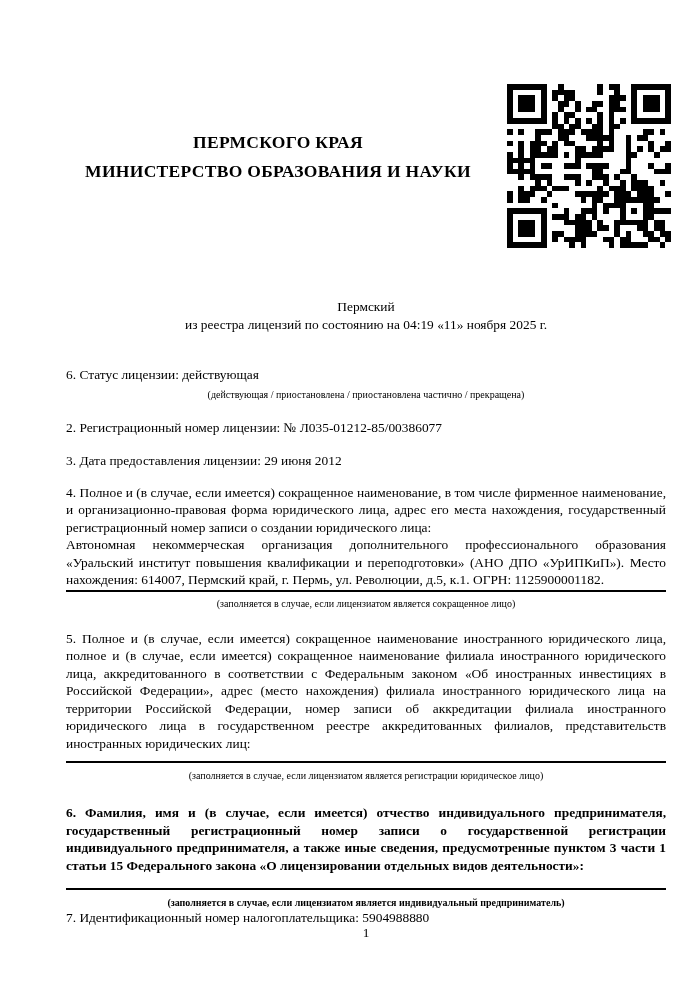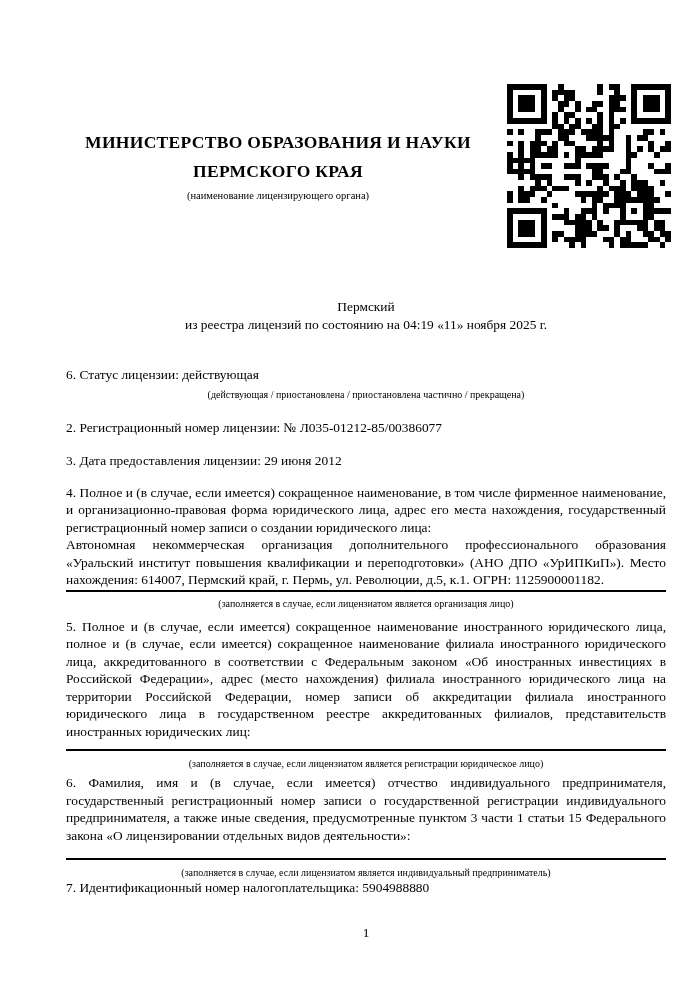--- a/index.html
+++ b/index.html
@@ -28,41 +28,40 @@
   .rule { border-top:2px solid #000000; }
   .blank { height:8px; }
 
   .f-status { margin-top:33px; }
   .f-status .caption { margin-top:4px; }
   .f-reg { margin-top:18px; }
   .f-date { margin-top:16px; }
   .f-legal { margin-top:14px; }
   .f-legal .rule { margin-top:1px; }
   .f-legal .caption { margin-top:5px; }
-  .f-foreign { margin-top:8px; }
+  .f-foreign { margin-top:20px; }
   .f-foreign .blank { height:9px; }
   .f-foreign .caption { margin-top:6px; }
-  .f-individual { margin-top:4px; }
+  .f-individual { margin-top:22px;font-weight:bold; }
   .f-individual .blank { height:14px; }
   .f-individual .caption { margin-top:6px; }
   .f-inn { }
 
   .page-number { position:absolute; left:66px; top:925px; width:600px; text-align:center; font-size:13.4px; }
 </style>
 </head>
 <body>
 
 <div class="page">
 
   <div class="ministry">
     <div class="ministry-title">
+      <div class="nowrap">ПЕРМСКОГО КРАЯ</div>
       <div class="nowrap">МИНИСТЕРСТВО ОБРАЗОВАНИЯ И НАУКИ</div>
-      <div class="nowrap">ПЕРМСКОГО КРАЯ</div>
-    </div>
-    <div class="ministry-caption">(наименование лицензирующего органа)</div>
+    </div>
   </div>
 
   <div class="qr">
       <svg width="164" height="164" viewBox="0 0 164 164" fill="#000000" shape-rendering="crispEdges">
         <rect x="0.00" y="0.00" width="5.66" height="5.66"></rect>
         <rect x="5.66" y="0.00" width="5.66" height="5.66"></rect>
         <rect x="11.31" y="0.00" width="5.66" height="5.66"></rect>
         <rect x="16.97" y="0.00" width="5.66" height="5.66"></rect>
         <rect x="22.62" y="0.00" width="5.66" height="5.66"></rect>
         <rect x="28.28" y="0.00" width="5.66" height="5.66"></rect>
@@ -492,21 +491,21 @@
     </div>
 
     <div class="f-date">
       <div>3. Дата предоставления лицензии: 29 июня 2012</div>
     </div>
 
     <div class="f-legal">
       <div class="para">4. Полное и (в случае, если имеется) сокращенное наименование, в том числе фирменное наименование, и организационно-правовая форма юридического лица, адрес его места нахождения, государственный регистрационный номер записи о создании юридического лица:</div>
       <div class="para">Автономная некоммерческая организация дополнительного профессионального образования «Уральский институт повышения квалификации и переподготовки» (АНО ДПО «УрИПКиП»). Место нахождения: 614007, Пермский край, г. Пермь, ул. Революции, д.5, к.1. ОГРН: 1125900001182.</div>
       <div class="rule"></div>
-      <div class="caption">(заполняется в случае, если лицензиатом является организация лицо)</div>
+      <div class="caption">(заполняется в случае, если лицензиатом является сокращенное лицо)</div>
     </div>
 
     <div class="f-foreign">
       <div class="para">5. Полное и (в случае, если имеется) сокращенное наименование иностранного юридического лица, полное и (в случае, если имеется) сокращенное наименование филиала иностранного юридического лица, аккредитованного в соответствии с Федеральным законом «Об иностранных инвестициях в Российской Федерации», адрес (место нахождения) филиала иностранного юридического лица на территории Российской Федерации, номер записи об аккредитации филиала иностранного юридического лица в государственном реестре аккредитованных филиалов, представительств иностранных юридических лиц:</div>
       <div class="blank"></div>
       <div class="rule"></div>
       <div class="caption">(заполняется в случае, если лицензиатом является регистрации юридическое лицо)</div>
     </div>
 
     <div class="f-individual">

